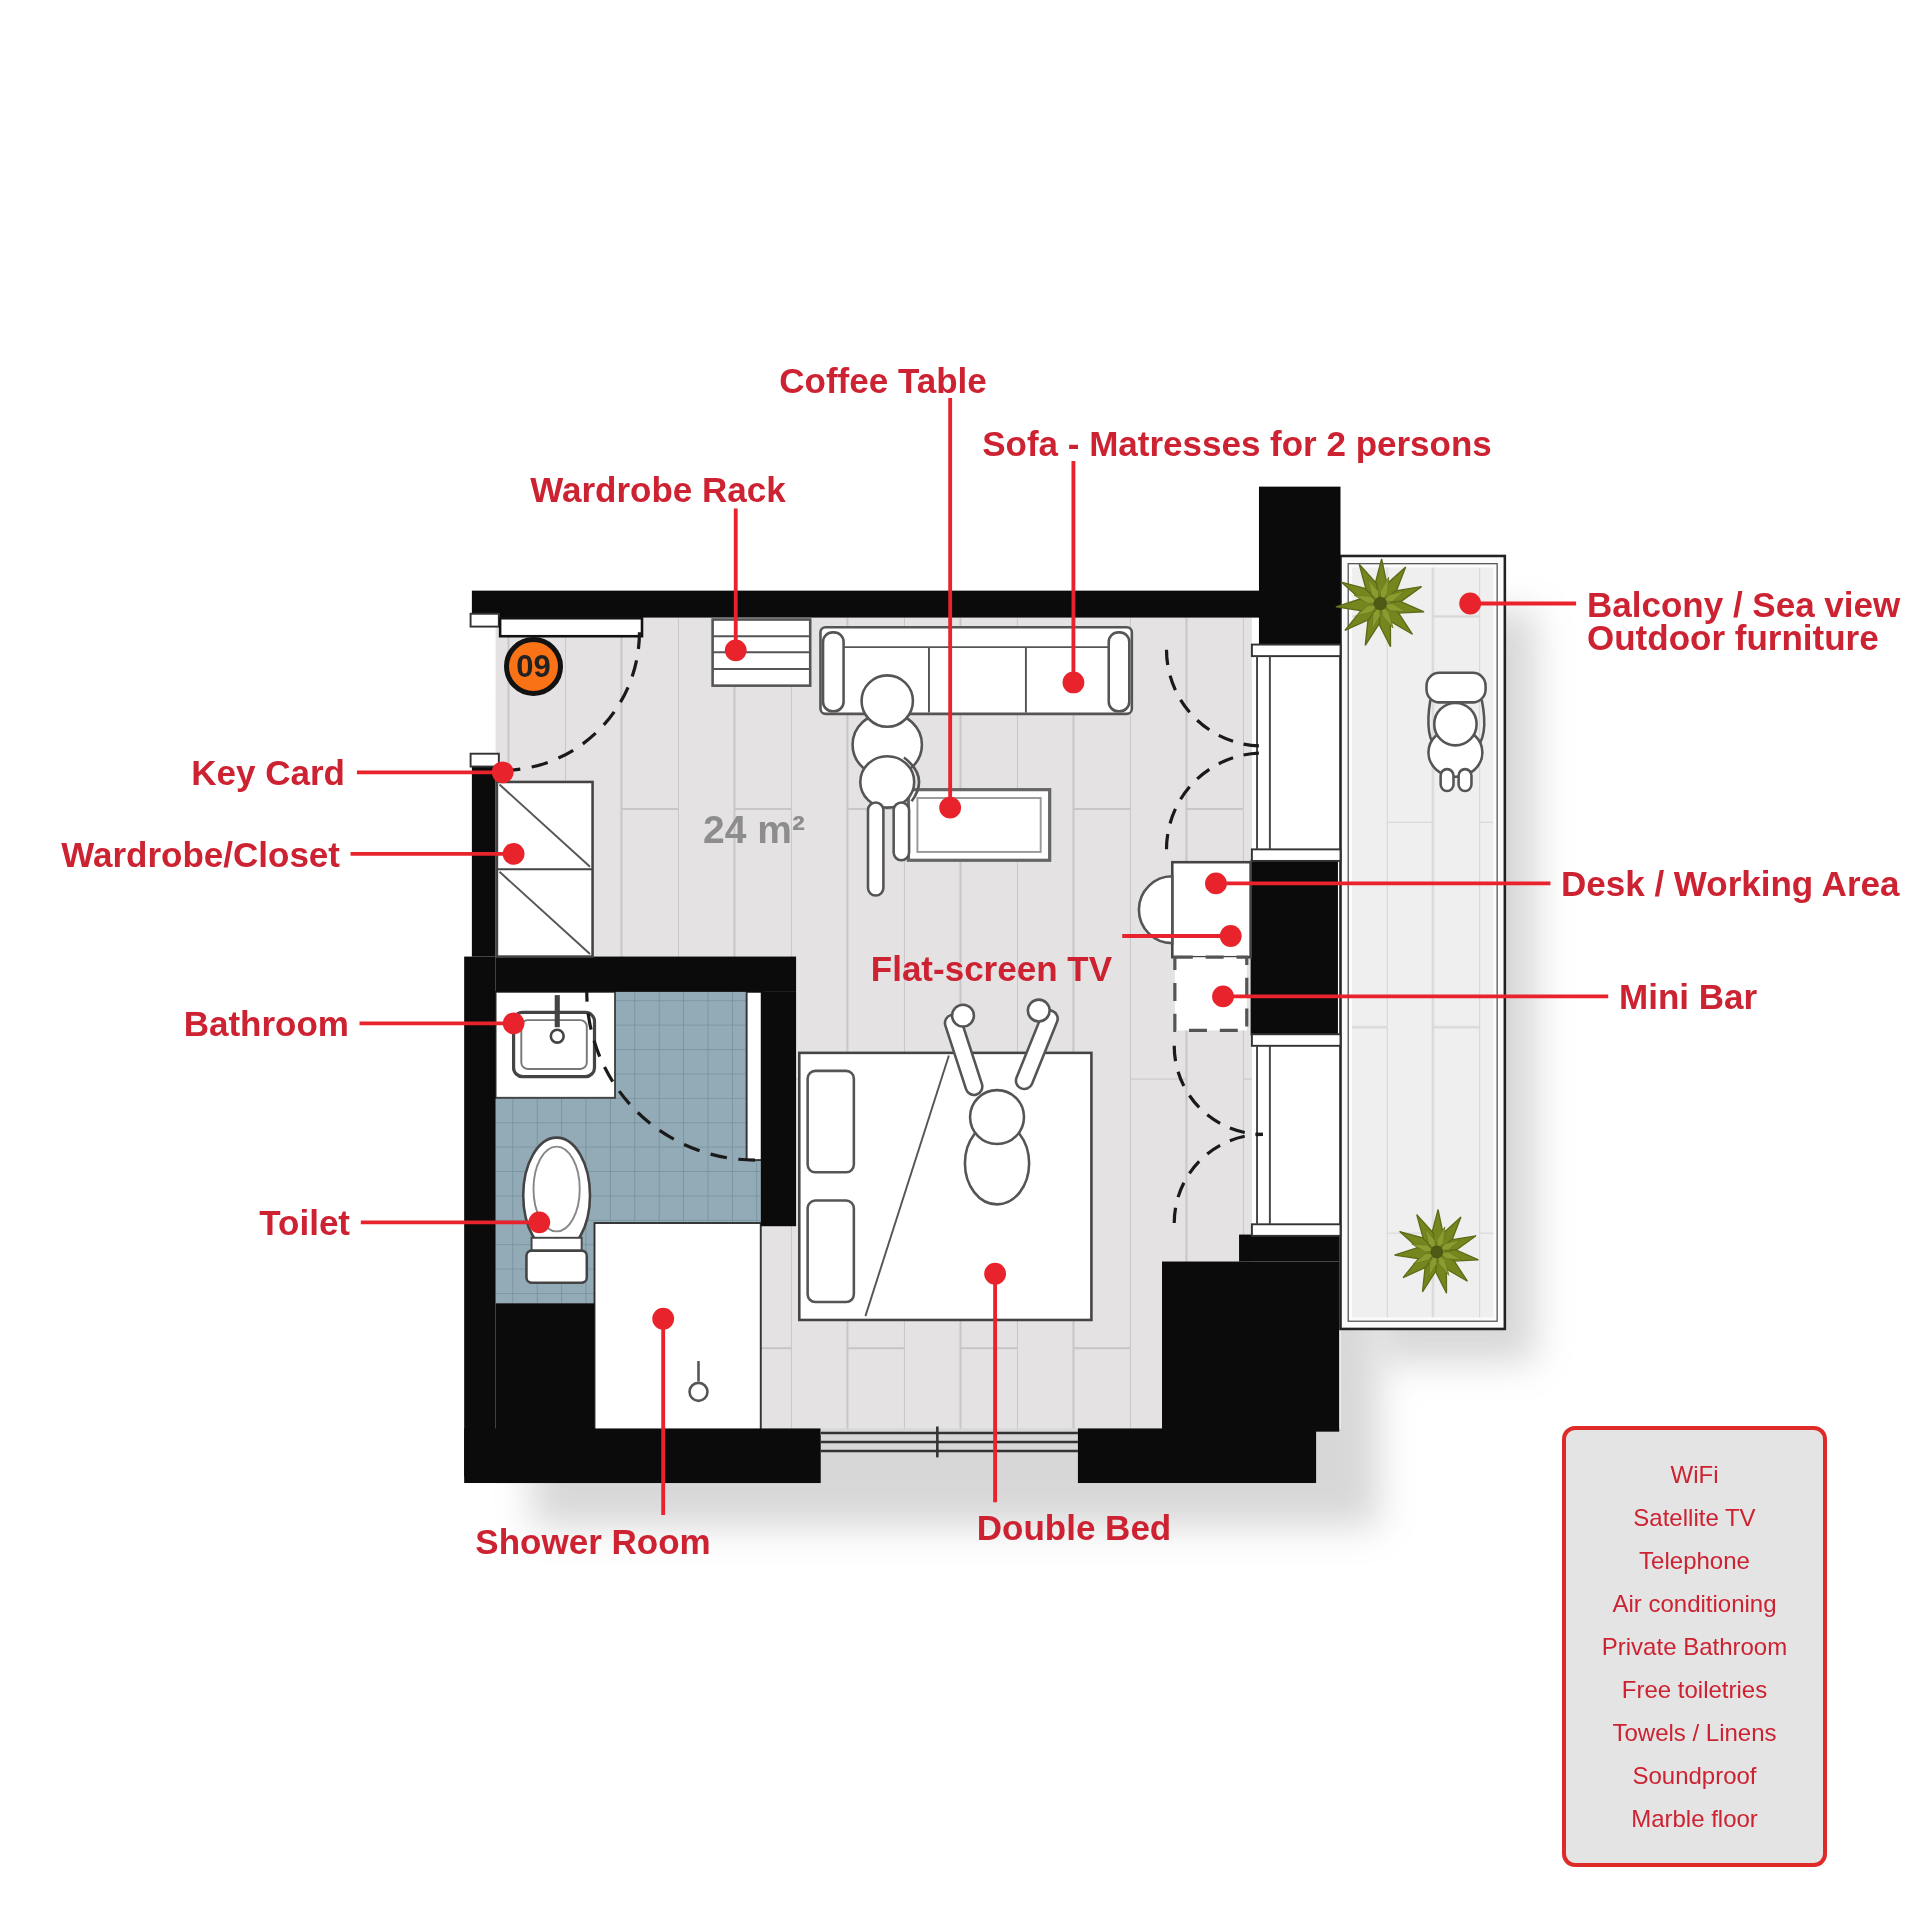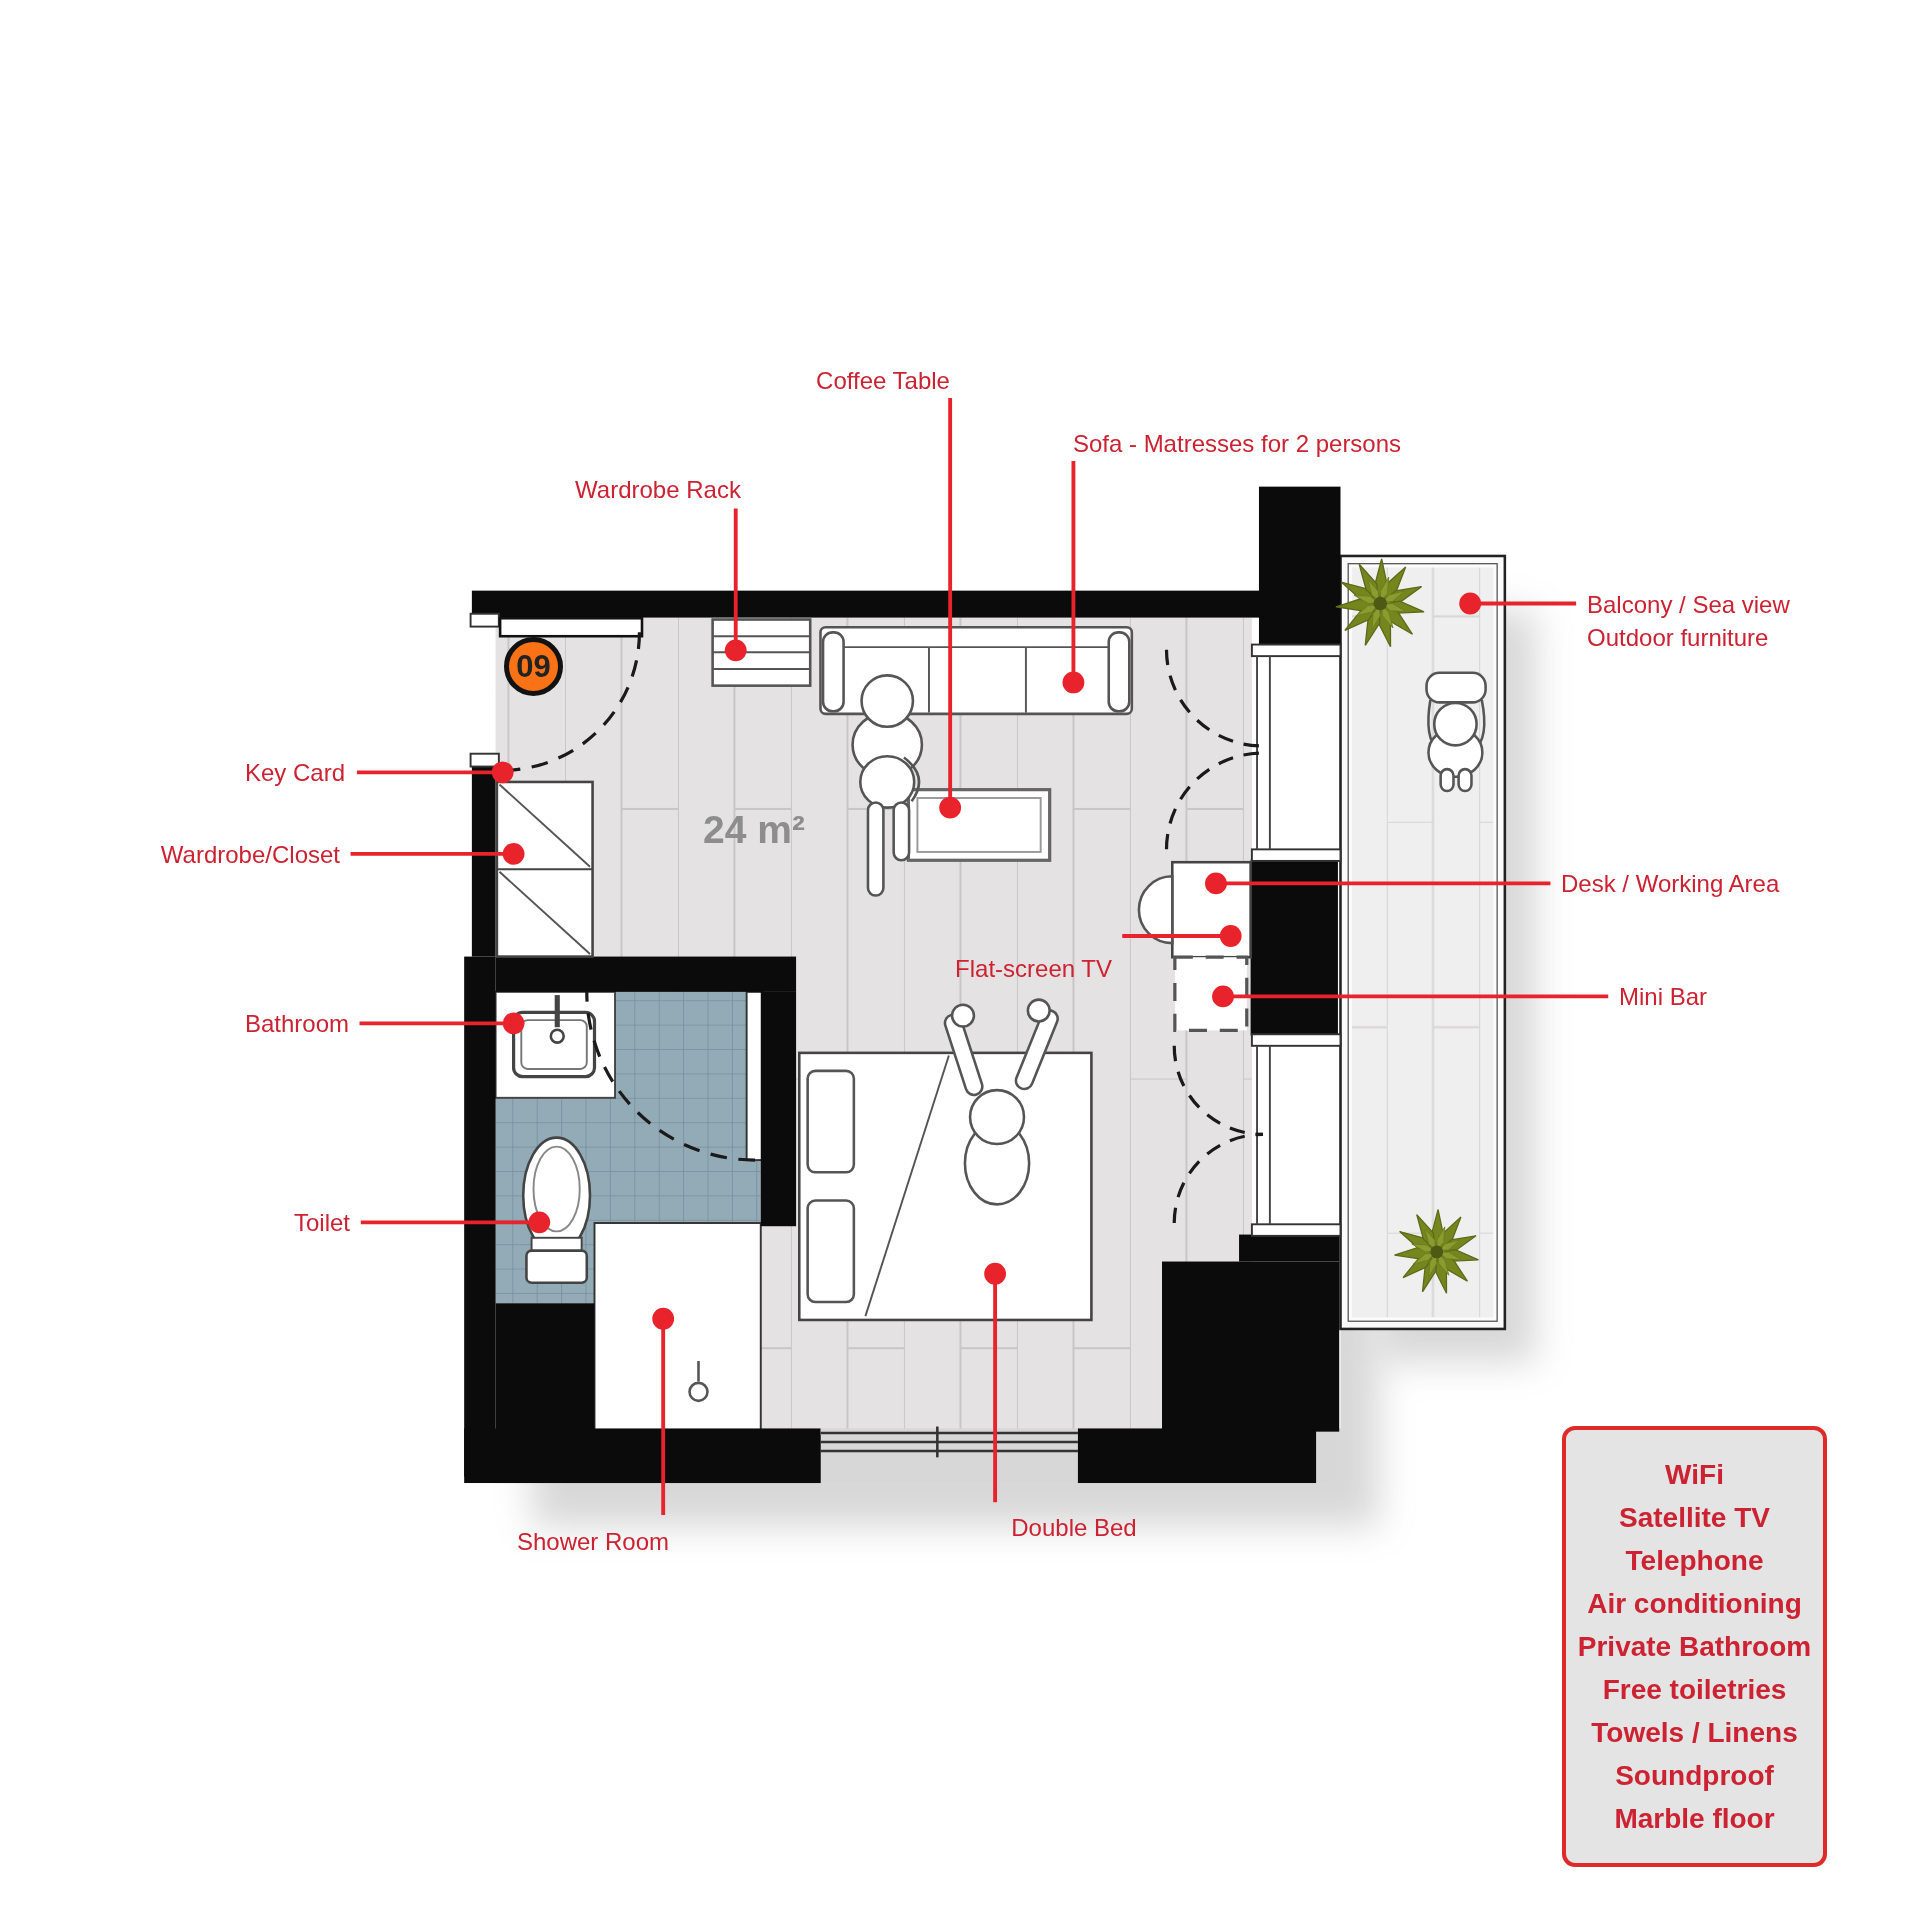--- a/index.html
+++ b/index.html
@@ -1,30 +1,30 @@
 <!DOCTYPE html>
 <html style="font-size:10.3px"><head>
 <meta charset="utf-8">
 <style>
   html,body{margin:0;padding:0;background:#ffffff;}
   #canvas{position:relative;width:1926px;height:1926px;background:#ffffff;overflow:hidden;
           font-family:"Liberation Sans",sans-serif;}
-  .lbl{position:absolute;color:#cc2231;font-weight:normal;font-size:24px;line-height:33px;white-space:nowrap;}
+  .lbl{position:absolute;color:#cc2231;font-weight:bold;font-size:35px;line-height:33px;white-space:nowrap;}
   .lbl.center{transform:translate(-50%,-50%);text-align:center;}
   .lbl.rightal{transform:translate(0,-50%);text-align:right;}
   .lbl.leftal{transform:translate(0,-50%);text-align:left;}
   #room-number{position:absolute;left:504px;top:637px;width:59px;height:59px;border-radius:50%;
                border:5.1px solid #121212;background:#f97316;display:flex;align-items:center;justify-content:center;
                font-size:31px;font-weight:bold;color:#222;box-sizing:border-box;}
   #area-label{position:absolute;left:754px;top:830px;transform:translate(-50%,-50%);
               color:#8d8d8d;font-size:39px;font-weight:bold;}
   #legend{position:absolute;left:1562px;top:1426px;width:265px;height:441px;box-sizing:border-box;
           background:#e4e4e4;border:4.5px solid #df2b28;border-radius:13px;
           display:flex;flex-direction:column;justify-content:center;align-items:center;gap:20px;}
-  #legend .item{color:#cc2231;font-size:28px;font-weight:bold;line-height:23px;}
+  #legend .item{color:#cc2231;font-size:24px;font-weight:normal;line-height:23px;}
   svg{position:absolute;left:0;top:0;}
 </style>
 </head>
 <body>
 
 <div id="canvas">
 
 <svg width="1926" height="1926" viewBox="0 0 3000 3000">
   <defs>
     <pattern id="pfloor" width="176" height="840" patternUnits="userSpaceOnUse">

